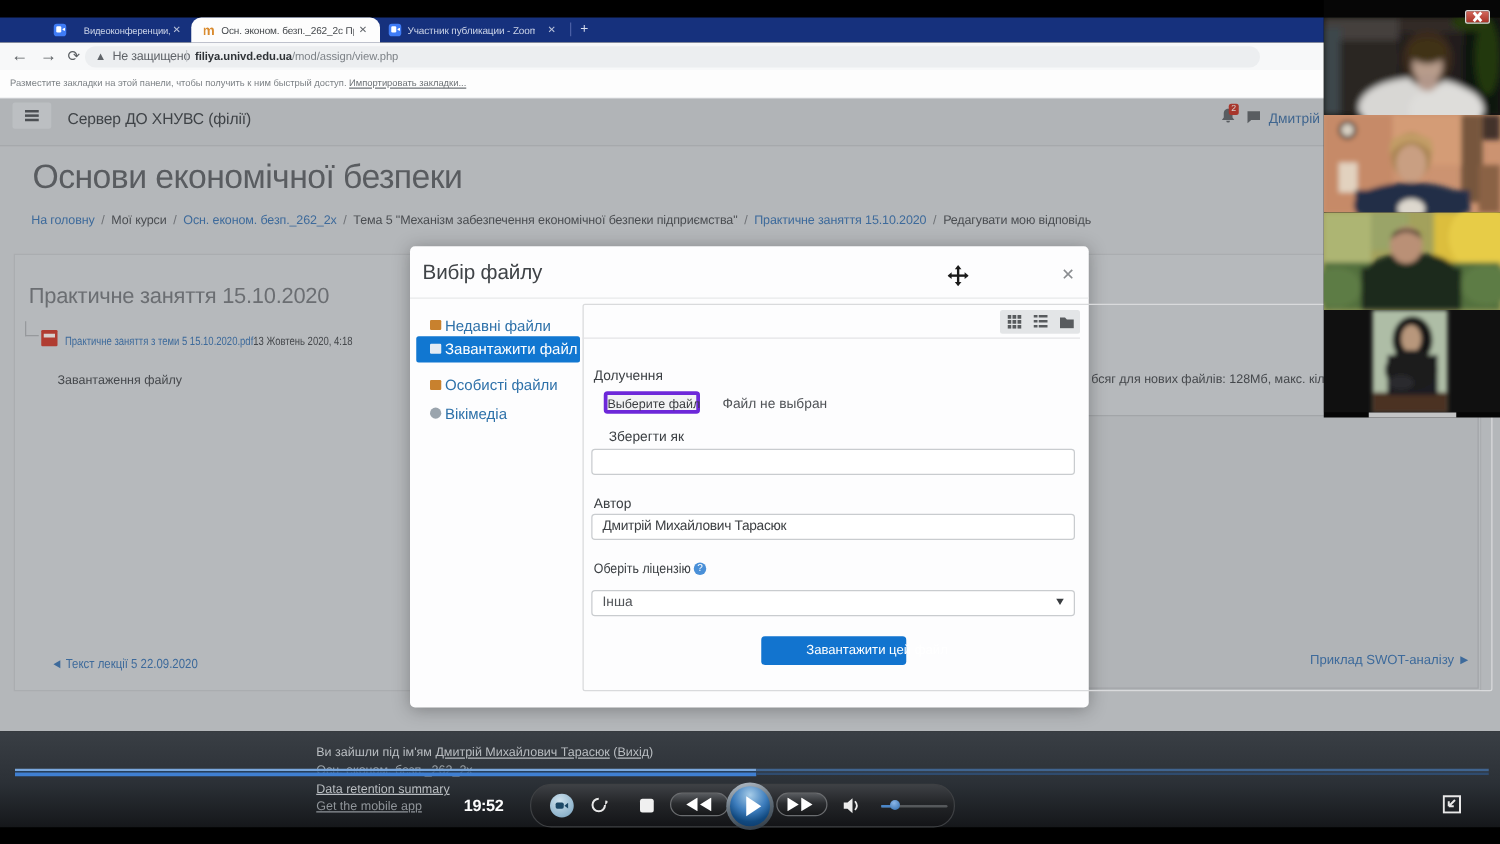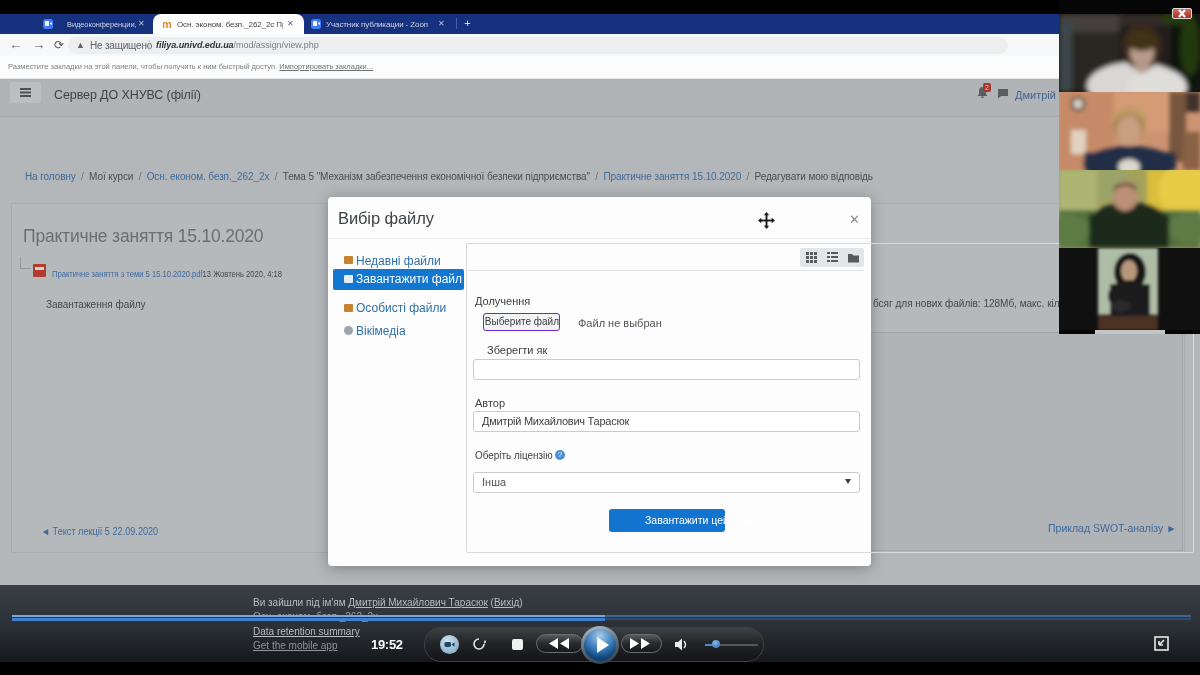--- a/index.html
+++ b/index.html
@@ -83,21 +83,21 @@
   </div>
 
   <div id="addrbar" class="abs">
     <div class="navarrow" style="left:9px;">←</div>
     <div class="navarrow" style="left:32px;">→</div>
     <div class="navarrow" style="left:54px;font-size:12px;top:4.5px;">⟳</div>
     <div id="urlpill">
       <span style="position:absolute;left:8px;top:3.5px;font-size:9px;color:#5f6368;">▲</span>
       <span style="position:absolute;left:22px;top:3.5px;font-size:10px;color:#5f6368;letter-spacing:-0.2px;">Не защищено</span>
       <span style="position:absolute;left:80px;top:2px;font-size:10px;color:#c0c4c8;">|</span>
-      <span style="position:absolute;left:88px;top:3.5px;font-size:9px;letter-spacing:-0.05px;"><span style="color:#2f3337;font-weight:bold;font-style:italic;">filiya.univd.edu.ua</span><span style="color:#7d8287;">/mod/assign/view.php</span></span>
+      <span style="position:absolute;left:88px;top:3.5px;font-size:9px;letter-spacing:-0.05px;"><span style="color:#2f3337;font-weight:bold;">filiya.univd.edu.ua</span><span style="color:#7d8287;">/mod/assign/view.php</span></span>
     </div>
   </div>
 
   <div id="bookbar" class="abs">
     <span style="position:absolute;left:8px;top:6px;font-size:7.5px;color:#7d8286;">Разместите закладки на этой панели, чтобы получить к ним быстрый доступ. <span style="text-decoration:underline;color:#6d7276;">Импортировать закладки...</span></span>
   </div>
 
   <div id="page" class="abs">
     <div id="mnavbar">
       <div style="position:absolute;left:10px;top:3px;width:31px;height:21px;background:#bcbfc2;border-radius:2px;">
@@ -107,20 +107,21 @@
       <svg style="position:absolute;left:976px;top:7px;" width="13" height="13" viewBox="0 0 13 13">
         <path d="M6.5 1 C4 1 3 3 3 5 L3 8 L1.5 10 H11.5 L10 8 L10 5 C10 3 9 1 6.5 1 Z M5 10.5 a1.5 1.5 0 0 0 3 0 Z" fill="#595d61"></path>
       </svg>
       <div style="position:absolute;left:983px;top:4px;width:8px;height:9px;background:#a8372d;border-radius:2px;color:#d8d0ce;font-size:7px;text-align:center;line-height:9px;">2</div>
       <svg style="position:absolute;left:997px;top:9px;" width="12" height="11" viewBox="0 0 12 11">
         <path d="M1 1 H11 V8 H4 L1 10.5 Z" fill="#595d61"></path>
       </svg>
       <span style="position:absolute;left:1015px;top:10px;font-size:11px;color:#40668f;">Дмитрій М</span>
     </div>
 
+    <div style="position:absolute;left:26px;top:47px;font-size:27px;color:#595c60;letter-spacing:-0.45px;">Основи економічної безпеки</div>
 
     <div style="position:absolute;left:25px;top:92px;font-size:10px;color:#4a4d51;white-space:nowrap;letter-spacing:-0.1px;">
       <span class="plink">На головну</span><span style="color:#6e7175;"> &nbsp;/&nbsp; </span><span>Мої курси</span><span style="color:#6e7175;"> &nbsp;/&nbsp; </span><span class="plink">Осн. економ. безп._262_2х</span><span style="color:#6e7175;"> &nbsp;/&nbsp; </span><span>Тема 5 "Механізм забезпечення економічної безпеки підприємства"</span><span style="color:#6e7175;"> &nbsp;/&nbsp; </span><span class="plink">Практичне заняття 15.10.2020</span><span style="color:#6e7175;"> &nbsp;/&nbsp; </span><span>Редагувати мою відповідь</span>
     </div>
 
     <div id="seccard"></div>
     <div id="fmbox"></div>
 
     <div style="position:absolute;left:23px;top:147px;font-size:17.5px;color:#6b6e72;letter-spacing:-0.2px;">Практичне заняття 15.10.2020</div>
 
@@ -182,21 +183,21 @@
           <rect x="25" y="0" width="7" height="2"></rect>
         <rect x="21" y="4" width="3" height="2"></rect>
           <rect x="25" y="4" width="7" height="2"></rect>
         <rect x="21" y="8" width="3" height="2"></rect>
           <rect x="25" y="8" width="7" height="2"></rect>
         <path d="M42 2 h4 l1.5 1.5 h5.5 v7 h-11 z"></path>
       </g>
     </svg>
 
     <div class="mlabel" style="left:147px;top:98px;">Долучення</div>
-    <div style="position:absolute;left:155px;top:116px;width:77px;height:18px;background:#f2f3f4;border:1px solid #6d28d9;border-radius:3px;font-size:10px;color:#3a3d40;text-align:right;line-height:16px;white-space:nowrap;">Выберите файл</div>
+    <div style="position:absolute;left:155px;top:116px;width:77px;height:18px;background:#f2f3f4;border:3px solid #6d28d9;border-radius:3px;font-size:10px;color:#3a3d40;text-align:center;line-height:16px;white-space:nowrap;">Выберите файл</div>
     <div class="mlabel" style="left:238px;top:120px;color:#515458;margin-left:12px;">Файл не выбран</div>
 
     <div class="mlabel" style="left:147px;top:147px;margin-left:12px;">Зберегти як</div>
     <div class="minput" style="top:162px;"></div>
 
     <div class="mlabel" style="left:147px;top:200px;">Автор</div>
     <div class="minput" style="top:214px;font-size:11px;color:#3e4144;line-height:19px;padding-left:8px;letter-spacing:-0.25px;">Дмитрій Михайлович Тарасюк</div>
 
     <div class="mlabel" style="left:147px;top:252px;white-space:nowrap;display:inline-block;transform:scaleX(0.9);transform-origin:0 0;position:absolute;">Оберіть ліцензію</div>
     <div style="position:absolute;left:227px;top:253px;width:10px;height:10px;background:#4a90d8;border-radius:50%;color:#fff;font-size:8px;text-align:center;line-height:10px;">?</div>

